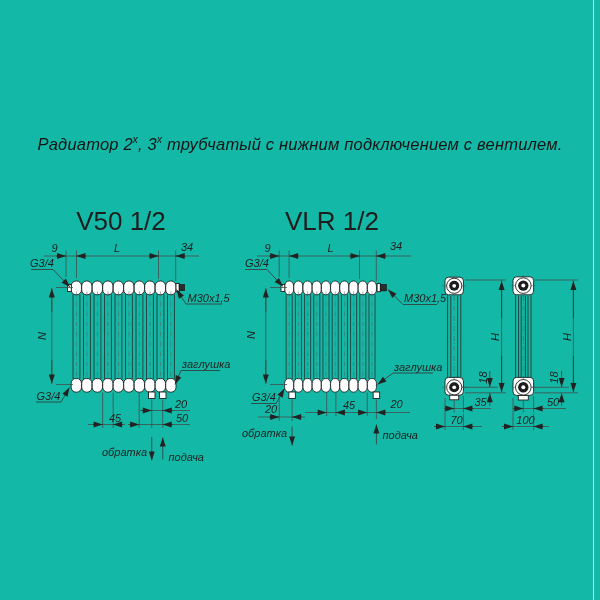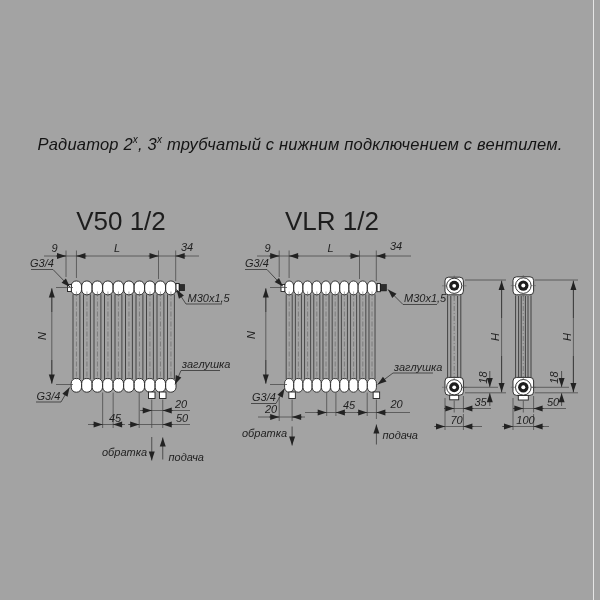--- a/index.html
+++ b/index.html
@@ -1,16 +1,16 @@
 <!DOCTYPE html>
 <html><head>
 <meta charset="utf-8">
 <style>
   html,body{margin:0;padding:0;background:#fff;}
-  .page{position:relative;width:600px;height:600px;background:#a3a3a3;overflow:hidden;
+  .page{position:relative;width:600px;height:600px;background:#14b8a6;overflow:hidden;
         font-family:"Liberation Sans",sans-serif;}
   .main-title{position:absolute;left:0;top:134px;width:100%;text-align:center;
         font-style:italic;font-size:16.5px;color:#141414;letter-spacing:.2px;}
   .main-title sup{font-size:10px;}
   .edge-line{position:absolute;left:593px;top:0;width:1px;height:600px;background:#e6e6e6;}
   svg{position:absolute;left:0;top:0;}
   .outline{fill:#ffffff;stroke:#1e1e1e;stroke-width:0.9;}
   .tube{stroke:#2a2a2a;stroke-width:0.8;fill:none;}
   .cl{stroke:#5a5a5a;stroke-width:0.55;fill:none;stroke-dasharray:5 2 1 2;}
   .thin{stroke:#474747;stroke-width:0.75;fill:none;}

